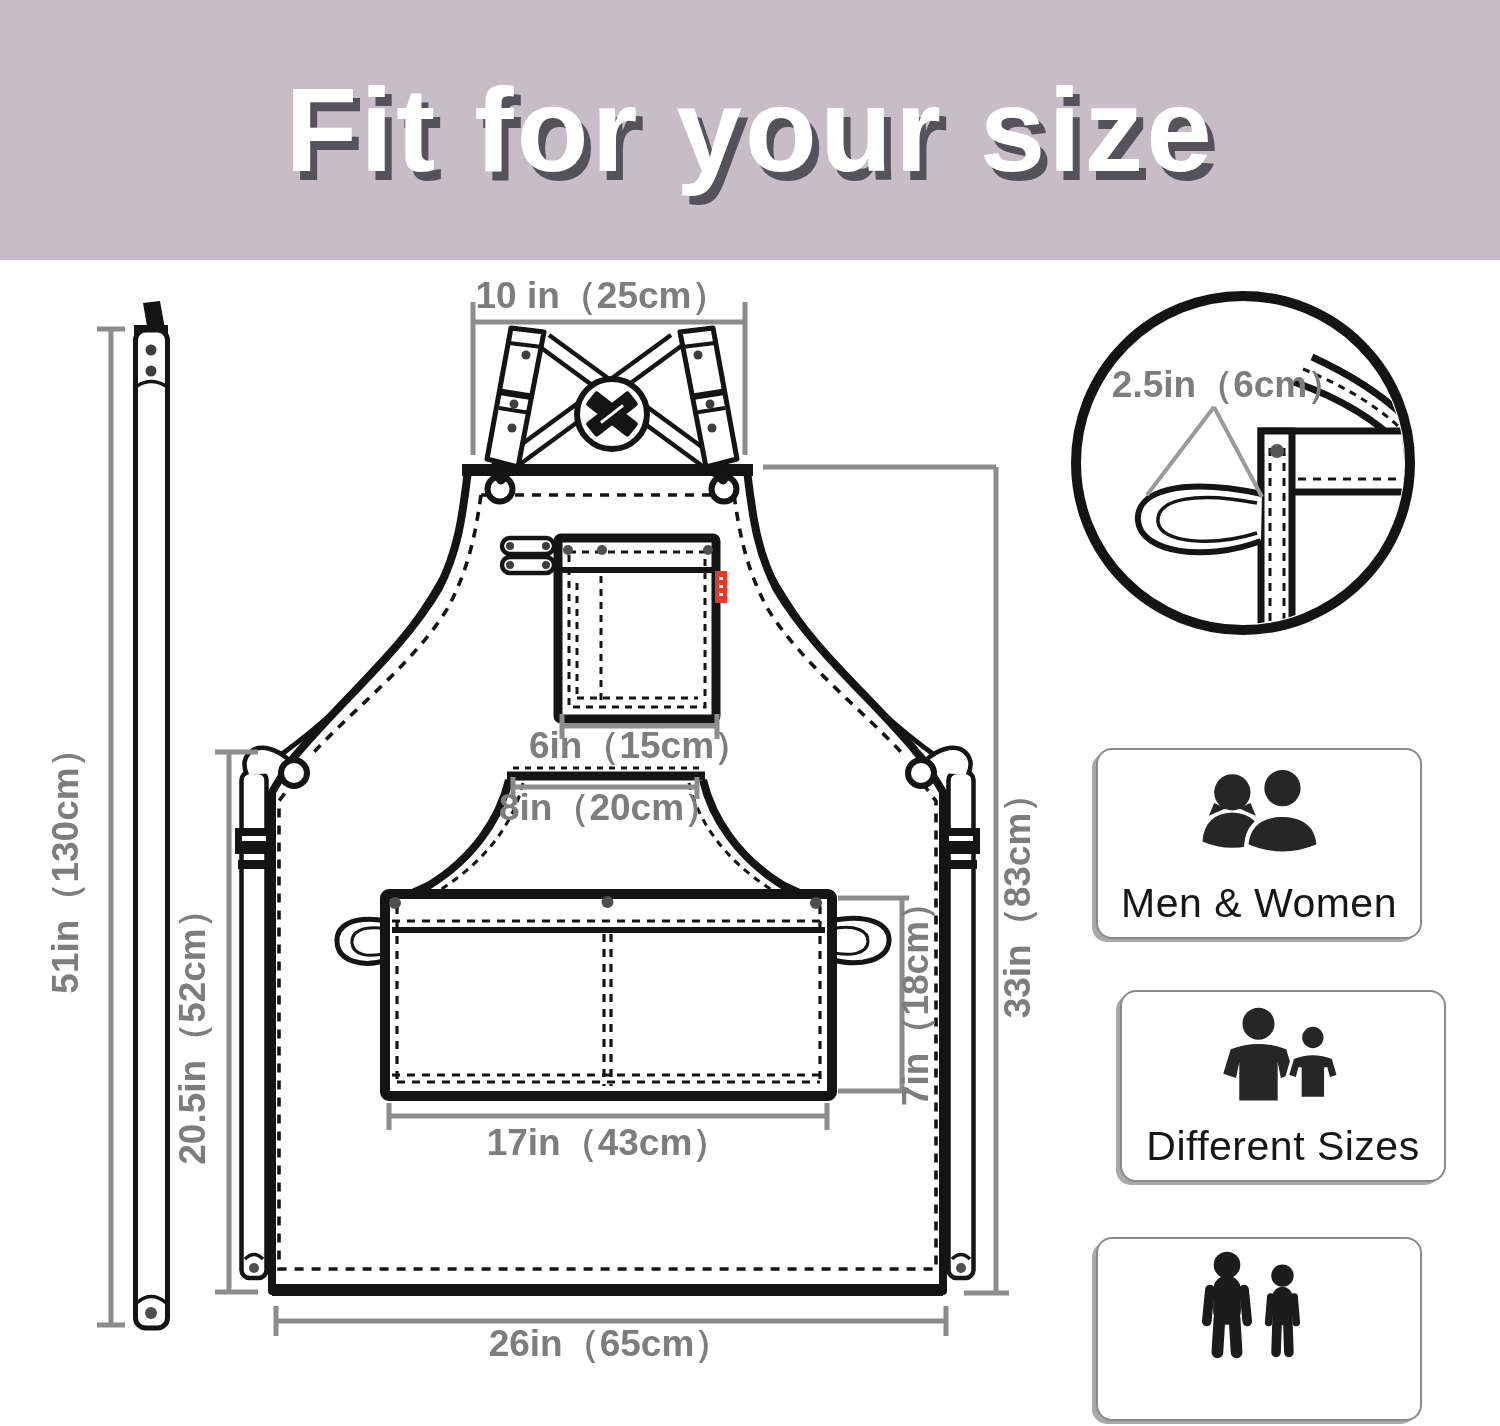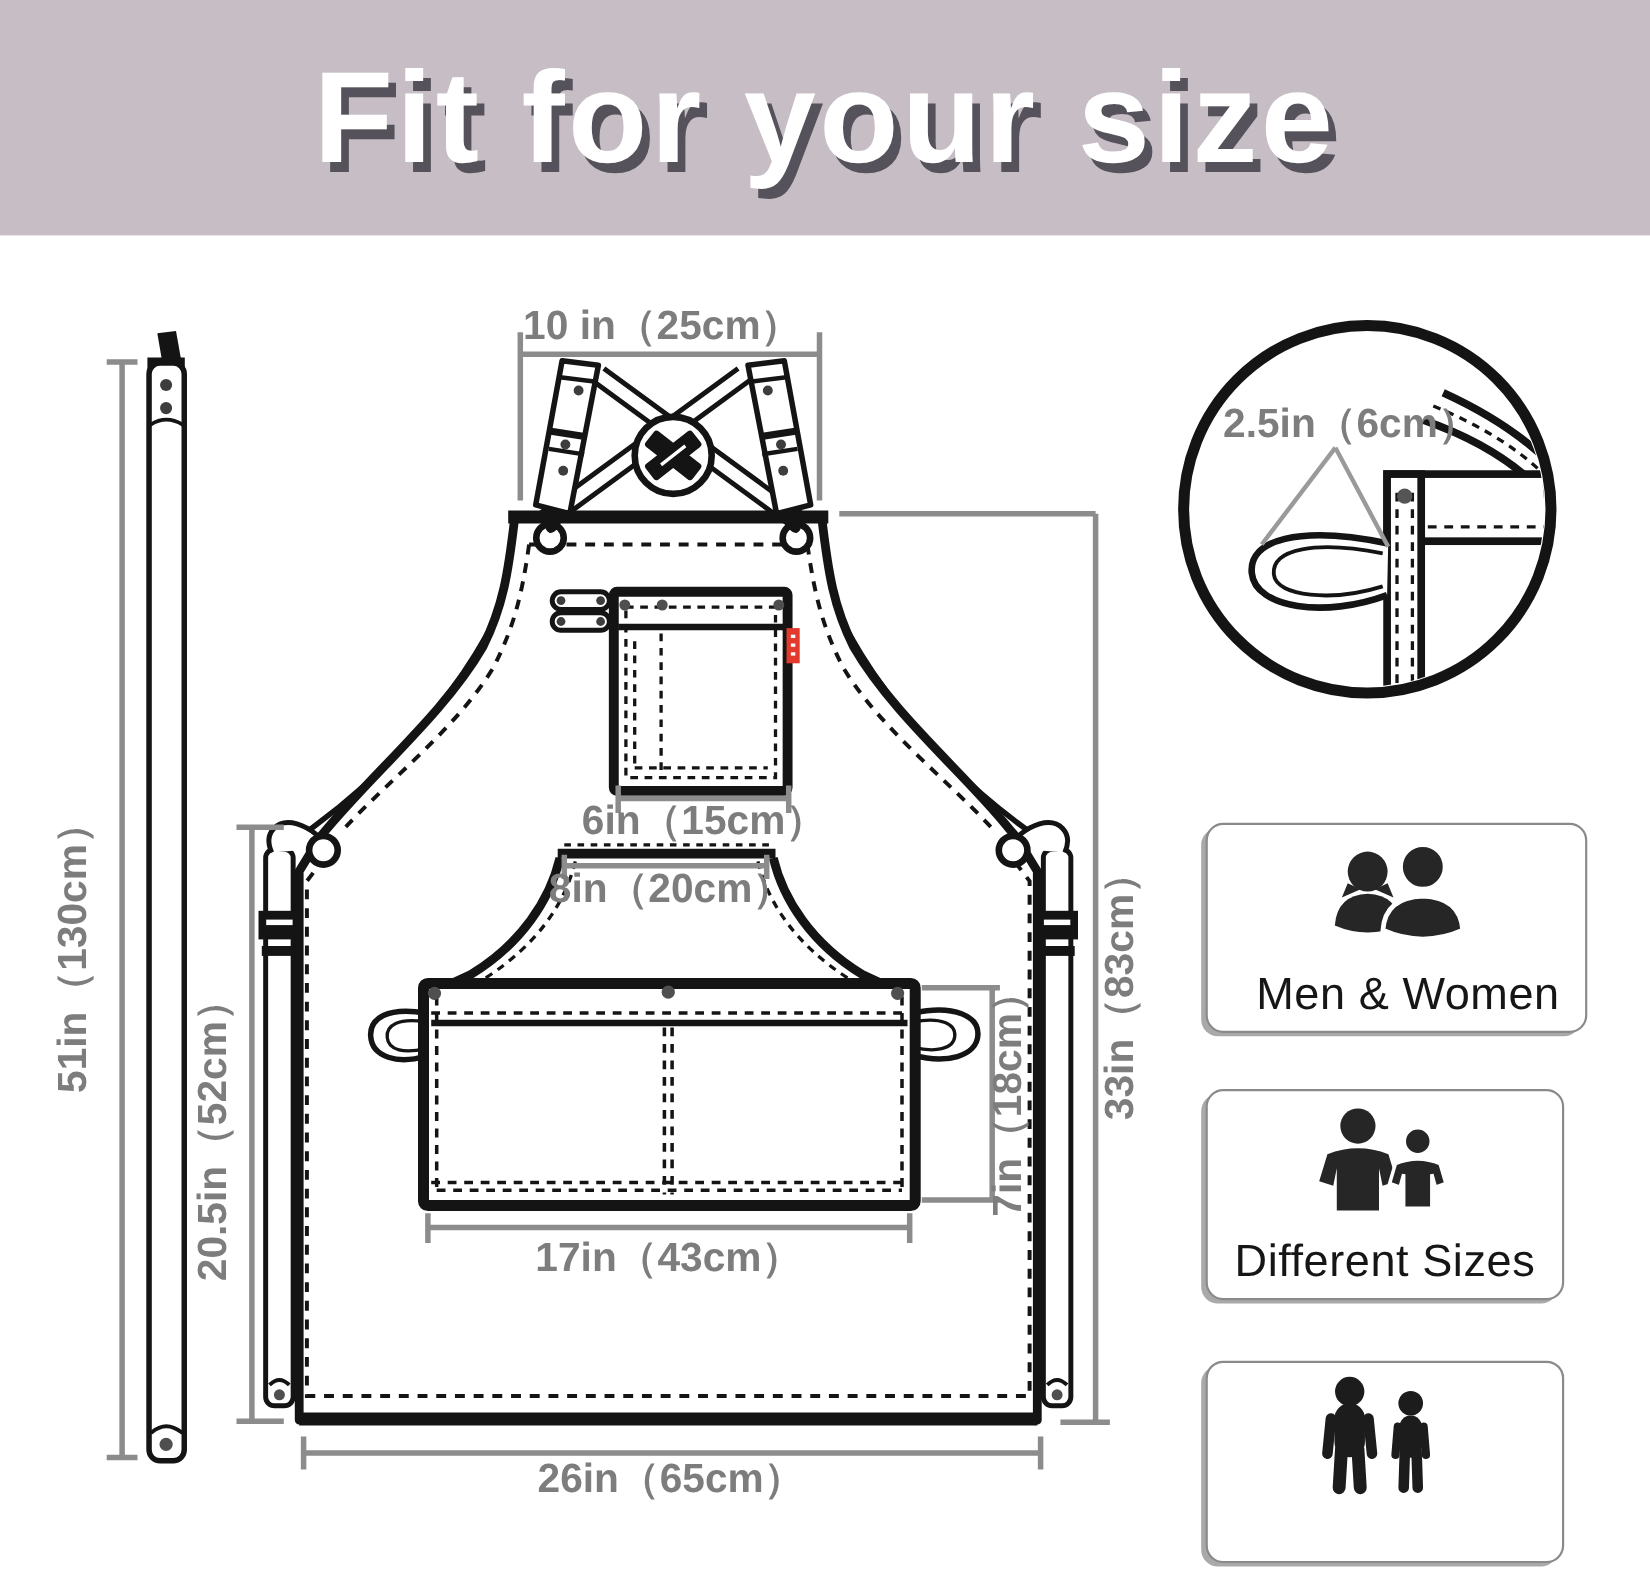--- a/index.html
+++ b/index.html
@@ -1,32 +1,32 @@
 <!DOCTYPE html>
 <html><head>
 <meta charset="utf-8">
 <style>
   html,body{margin:0;padding:0;background:#fff;}
   #stage{position:relative;width:1500px;height:1426px;background:#fff;overflow:hidden;
          font-family:"Liberation Sans",sans-serif;}
   
-  #header{position:absolute;left:0;top:0;width:1500px;height:214px;background:#c6bdc5;
+  #header{position:absolute;left:0;top:0;width:1500px;height:260px;background:#c6bdc5;
           display:flex;align-items:center;justify-content:center;}
   #title{color:#ffffff;font-size:118px;font-weight:bold;letter-spacing:3px;
          text-shadow:7px 9px 0 #55525b;white-space:nowrap;}
   
   #diagram{position:absolute;left:0;top:0;width:1500px;height:1426px;}
   
   .card{position:absolute;left:1096px;width:322px;border:2px solid #8a8a8a;border-radius:16px;
         background:#fff;box-shadow:-5px 4px 0 -1px #a9a9a9;display:flex;flex-direction:column;
         align-items:center;justify-content:flex-end;}
   .card .icon{position:absolute;top:10px;left:0;right:0;display:flex;justify-content:center;}
   .card .label{font-size:41px;color:#161616;letter-spacing:0.5px;margin-bottom:10px;white-space:nowrap;}
-  #card-0{top:748px;height:187px;padding-left:21px;}
-  #card-1{top:990px;height:188px;}
+  #card-0{top:748px;height:187px;}
+  #card-1{top:990px;height:188px;margin-left:24px;}
   #card-2{top:1237px;height:180px;}
   svg text.dim{font-family:"Liberation Sans",sans-serif;font-size:37px;font-weight:bold;fill:#7d7d7d;}
 </style>
 </head>
 <body>
 
 <div id="stage">
 
   <div id="header">
     <div id="title">Fit for your size</div>

